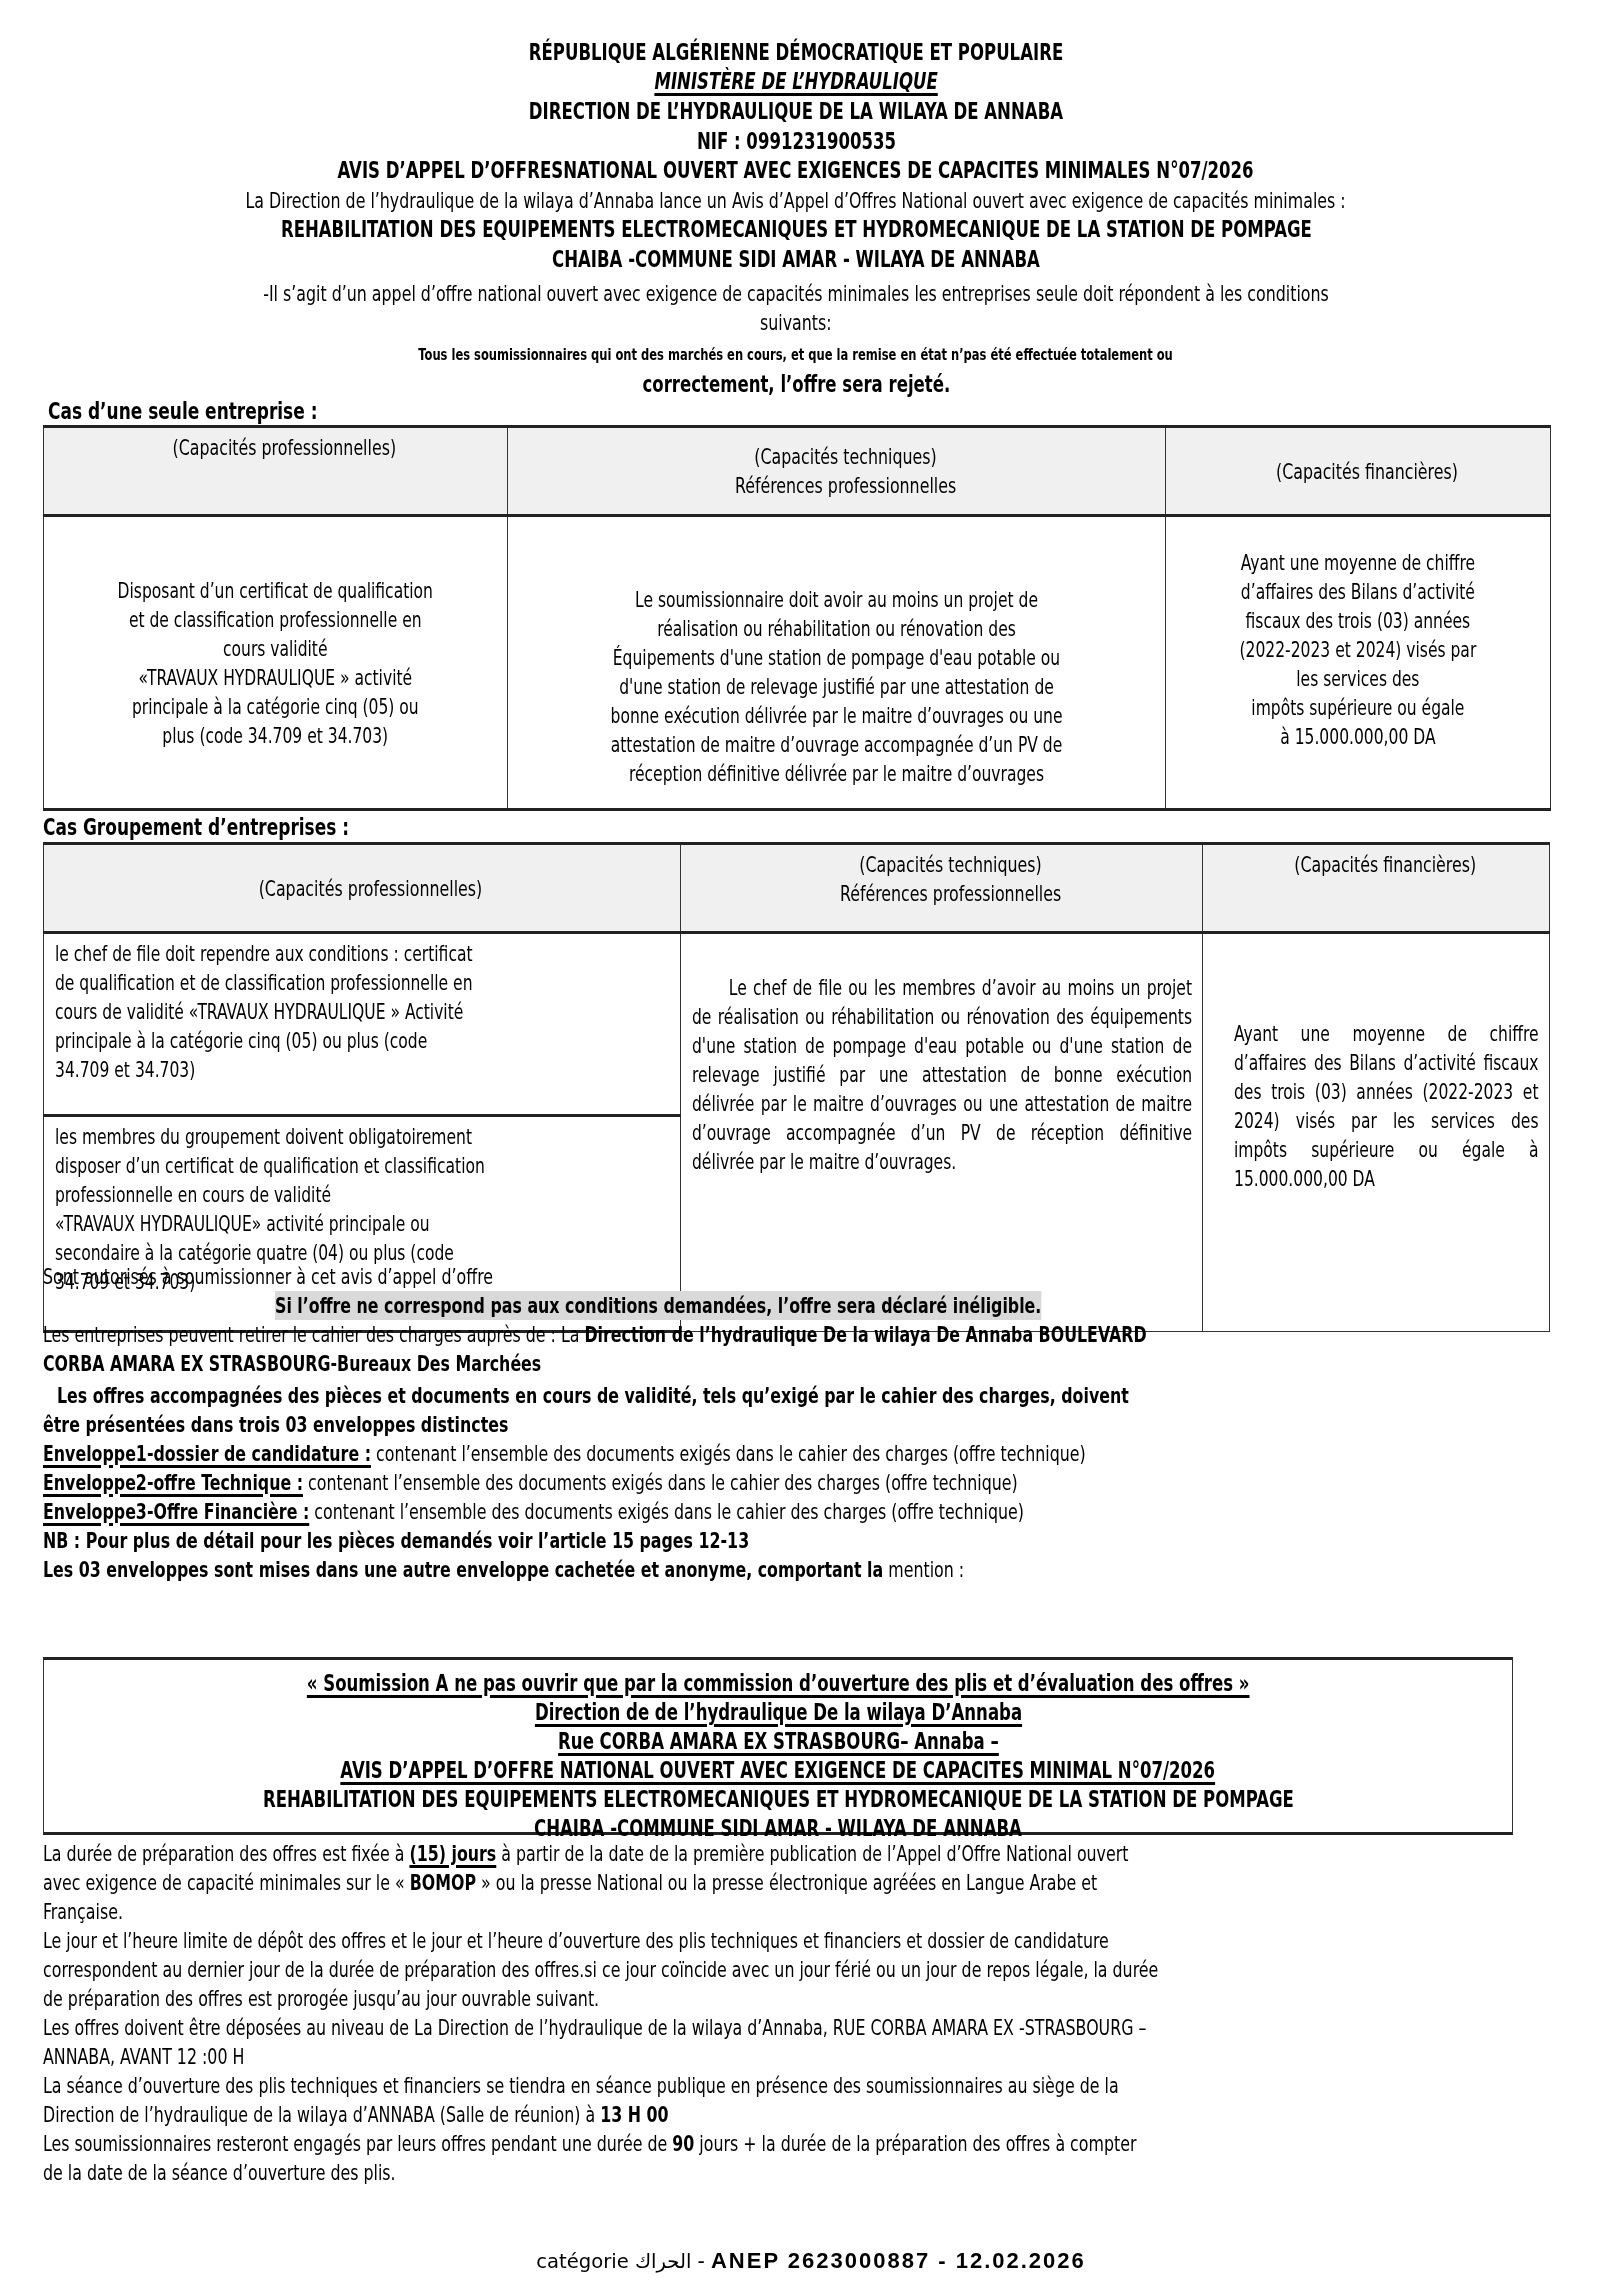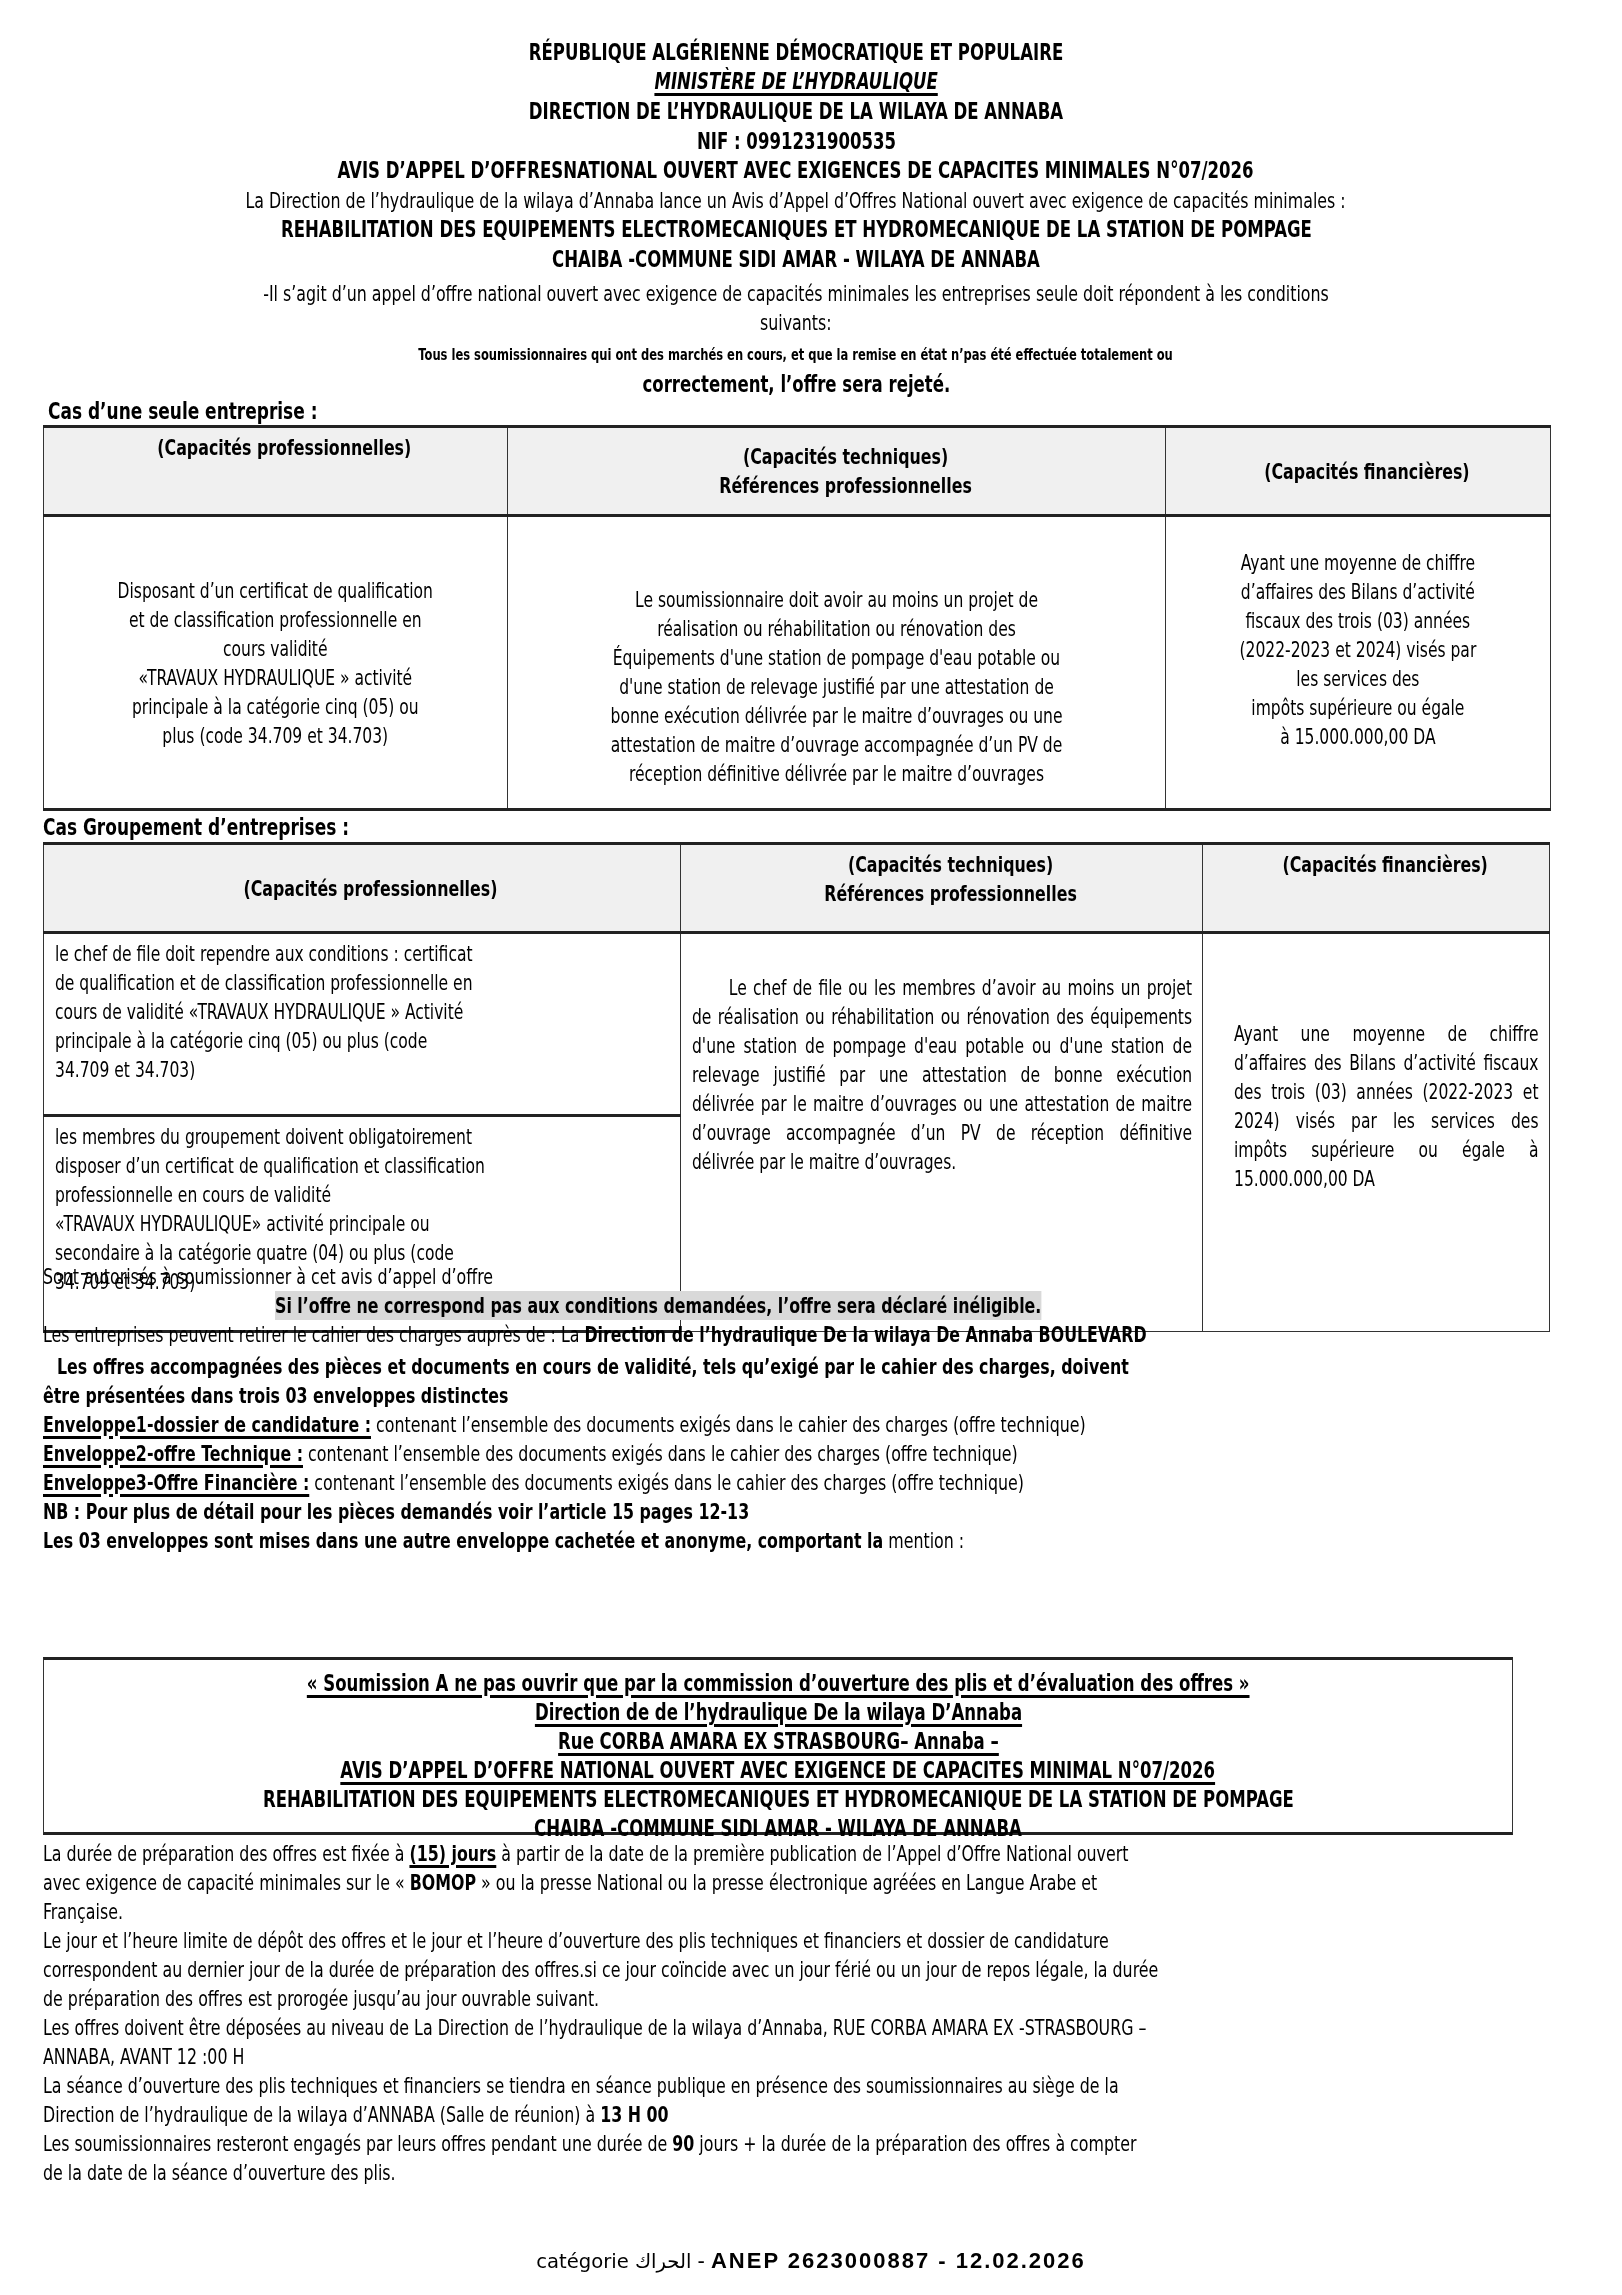--- a/index.html
+++ b/index.html
@@ -9,21 +9,21 @@
   .b { font-weight: bold; }
   .u { text-decoration: underline; text-decoration-thickness: 2.6px; text-underline-offset: 3.9px; }
 
   #header-block { position: absolute; top: 38px; left: 0; width: 1506px; }
   .hline { position: absolute; left: 0; width: 1506px; text-align: center; white-space: nowrap; }
   .hline span { display: inline-block; transform: scaleX(0.80); transform-origin: center; }
 
   table.req { position: absolute; border-collapse: collapse; table-layout: fixed; }
   table.req th, table.req td { border: 1.3px solid #333; vertical-align: middle; padding: 5.2px 10.5px; }
   table.req thead tr { border-top: 3.3px solid #222; }
-  table.req thead th { background: #f0f0f0; font-weight: bold; font-size: 22px; line-height: 29px; border-bottom: 3.3px solid #222; padding-left: 28px; }
+  table.req thead th { background: #f0f0f0; font-weight: normal; font-size: 22px; line-height: 29px; border-bottom: 3.3px solid #222; padding-left: 28px; }
   table.req tbody tr:last-child td { border-bottom: 3.3px solid #222; }
   table.req td { font-size: 21.6px; line-height: 29px; }
   .cell-inner { display: block; transform: scaleX(0.80); transform-origin: center; width: 125%; margin-left: -12.5%; }
   .cell-inner.left { transform-origin: left; margin-left: 0; }
   .justify { text-align: justify; }
 
   .section-label { position: absolute; font-weight: bold; font-size: 23.6px; line-height: 29px; white-space: nowrap; }
   .section-label span { display: inline-block; transform: scaleX(0.80); transform-origin: left; }
 
   .para { position: absolute; left: 0; width: 1506px; font-size: 22px; line-height: 29px; }
@@ -163,20 +163,21 @@
           <span class="cell-inner left">34.709 et 34.703)</span>
         </td>
       </tr>
     </tbody>
   </table>
 
   <div class="para" style="top:1262px;">
     <div class="line"><span class="w">Sont autorisés à soumissionner à cet avis d’appel d’offre</span></div>
     <div class="line b" style="padding-left:232px;"><span class="w highlight">Si l’offre ne correspond pas aux conditions demandées, l’offre sera déclaré inéligible.</span></div>
     <div class="line"><span class="w"><span>Les entreprises peuvent retirer le cahier des charges auprès de : La </span><b>Direction de l’hydraulique De la wilaya De Annaba BOULEVARD</b></span></div>
+    <div class="line b"><span class="w">CORBA AMARA   EX STRASBOURG-Bureaux Des Marchées</span></div>
     <div class="line b" style="margin-top:2.6px;padding-left:14.4px;"><span class="w">Les offres accompagnées des pièces et documents en cours de validité, tels qu’exigé par le cahier des charges, doivent</span></div>
     <div class="line b"><span class="w">être présentées dans trois 03 enveloppes distinctes</span></div>
     <div class="line"><span class="w"><b class="u">Enveloppe1-dossier de candidature :</b><span> contenant l’ensemble des documents exigés dans le cahier des charges (offre technique)</span></span></div>
     <div class="line"><span class="w"><b class="u">Enveloppe2-offre Technique :</b><span> contenant l’ensemble des documents exigés dans le cahier des charges (offre technique)</span></span></div>
     <div class="line"><span class="w"><b class="u">Enveloppe3-Offre Financière :</b><span> contenant l’ensemble des documents exigés dans le cahier des charges (offre technique)</span></span></div>
     <div class="line b"><span class="w">NB : Pour plus de détail pour les pièces demandés voir l’article 15 pages 12-13</span></div>
     <div class="line"><span class="w"><b>Les 03 enveloppes sont mises dans une autre enveloppe cachetée et anonyme, comportant la</b><span> mention :</span></span></div>
   </div>
 
   <div id="mention-box">

